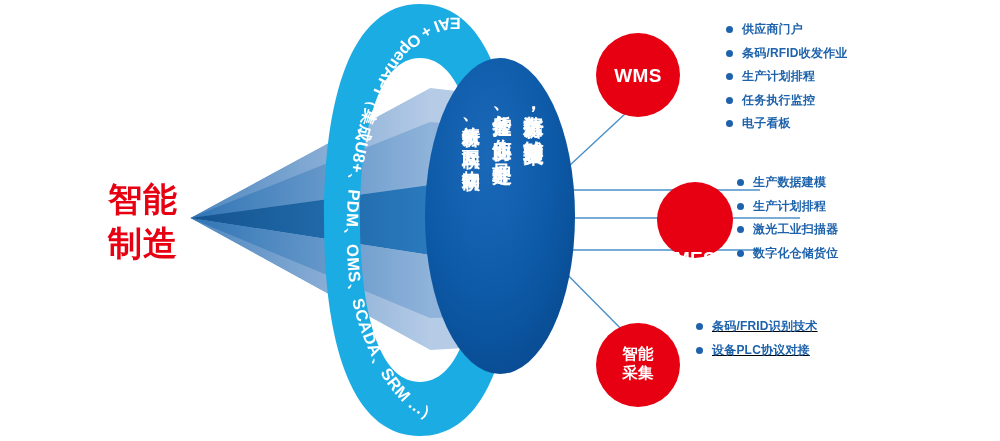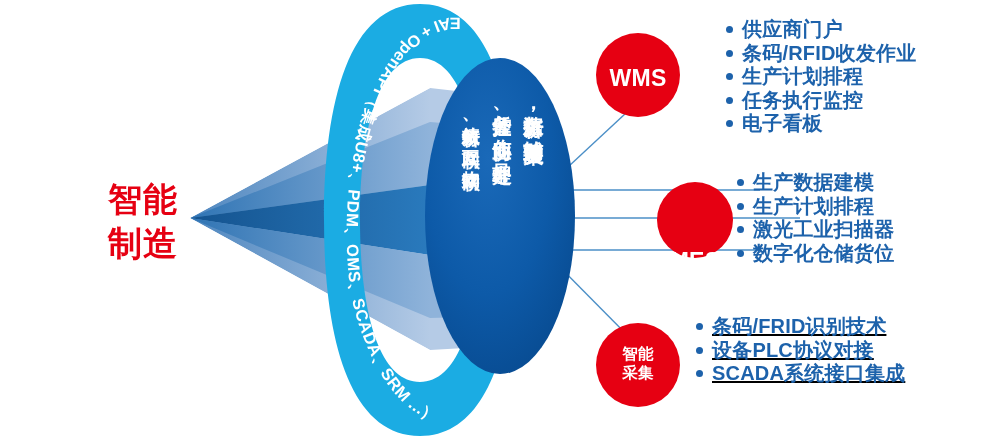--- a/index.html
+++ b/index.html
@@ -22,36 +22,36 @@
     font-size:34px;
     font-weight:700;
     line-height:1.28;
     letter-spacing:1px;
     white-space:pre-line;
   }
 
   .node-label{
     position:absolute;
     color:#ffffff;
-    font-size:23px;
+    font-size:19px;
     font-weight:700;
     text-align:center;
     line-height:1.22;
     white-space:pre-line;
     letter-spacing:.3px;
   }
   .node-label.cn{font-size:15.5px;}
 
   .bullets{position:absolute;}
   .bullet-row{
     display:flex;
     align-items:center;
     height:23.5px;
     color:#1d62ab;
-    font-size:20px;
+    font-size:12px;
     font-weight:600;
     white-space:nowrap;
     letter-spacing:.2px;
   }
   .bullet-dot{
     width:7px;height:7px;border-radius:50%;
     background:#1d62ab;
     margin-right:9px;
     flex:0 0 auto;
   }
@@ -205,19 +205,15 @@
     </div>
   <div class="bullets" id="bl-collect" style="left:696px;top:315px;text-decoration:underline;">
       <div class="bullet-row">
         <span class="bullet-dot"></span>
         <span>条码/FRID识别技术</span>
       </div>
       <div class="bullet-row">
         <span class="bullet-dot"></span>
         <span>设备PLC协议对接</span>
       </div>
-      <div class="bullet-row">
-        <span class="bullet-dot"></span>
-        <span>SCADA系统接口集成</span>
-      </div>
     </div>
 
 </div>
 
 </body></html>

